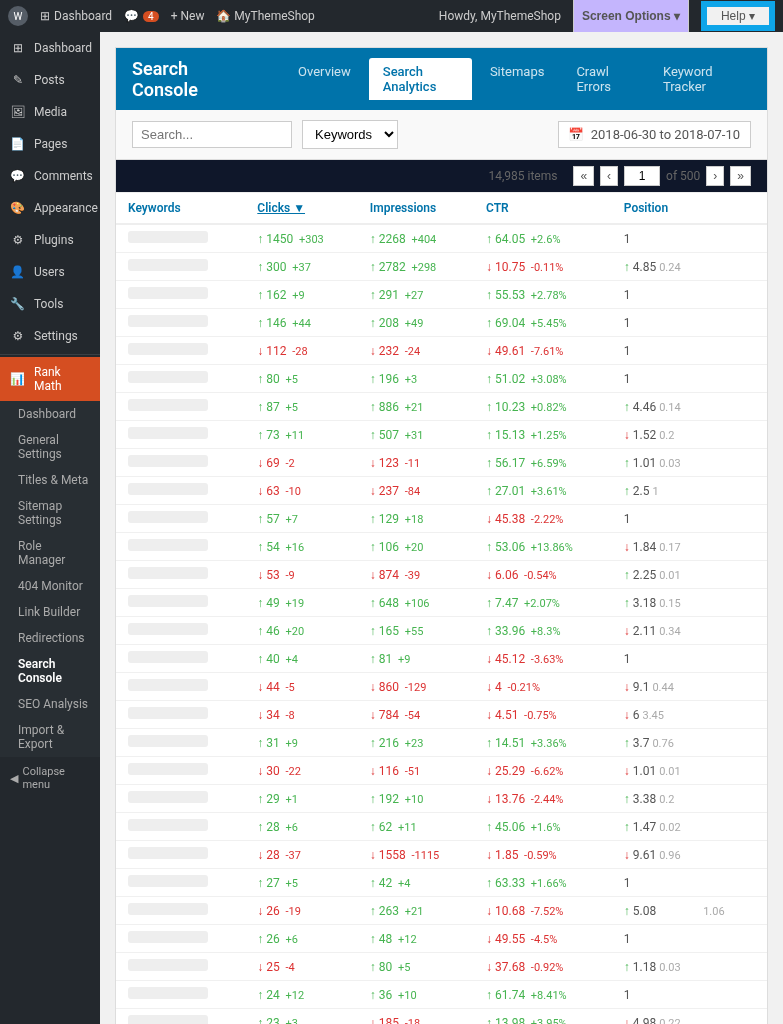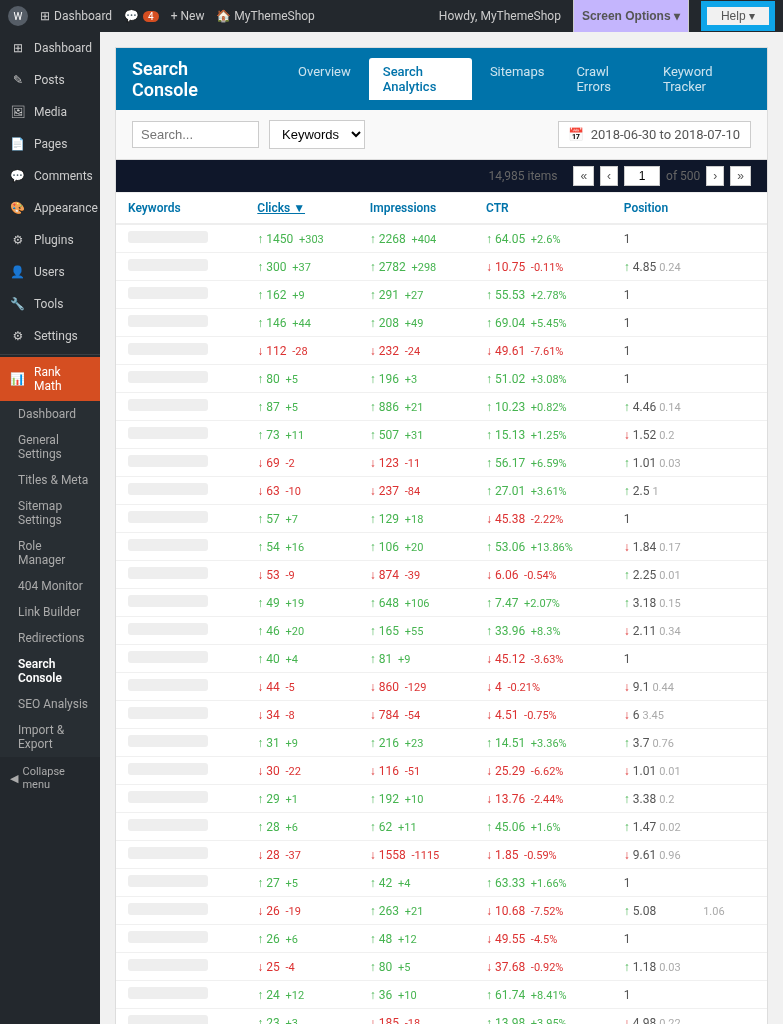--- a/index.html
+++ b/index.html
@@ -34,21 +34,21 @@
     
     .page-header { background: #fff; border: 1px solid #ddd; margin-bottom: 0; }
     .page-title-bar { background: #0073aa; padding: 10px 16px; display: flex; align-items: center; gap: 20px; }
     .page-title-bar h1 { color: #fff; font-size: 18px; font-weight: 600; margin-right: 20px; }
     .nav-tabs { display: flex; gap: 4px; }
     .nav-tab { padding: 6px 14px; color: #fff; font-size: 13px; cursor: pointer; border-radius: 3px 3px 0 0; opacity: 0.8; }
     .nav-tab.active { background: #fff; color: #0073aa; opacity: 1; font-weight: 500; }
 
     
     .filter-bar { padding: 10px 16px; background: #f9f9f9; border-bottom: 1px solid #ddd; display: flex; align-items: center; gap: 10px; }
-    .filter-bar input[type="text"] { border: 1px solid #ccc; padding: 5px 8px; font-size: 13px; width: 127px; }
+    .filter-bar input[type="text"] { border: 1px solid #ccc; padding: 5px 8px; font-size: 13px; width: 160px; }
     .filter-bar select { border: 1px solid #ccc; padding: 5px 8px; font-size: 13px; background: #fff; }
     .filter-right { margin-left: auto; display: flex; align-items: center; gap: 8px; }
     .date-range-picker { border: 1px solid #ccc; padding: 5px 10px; font-size: 13px; background: #fff; display: flex; align-items: center; gap: 6px; color: #555; }
     .date-icon { color: #555; }
 
     
     .pagination-bar { padding: 6px 16px; background: #0f172a; border-bottom: 1px solid #eee; display: flex; align-items: center; justify-content: flex-end; gap: 6px; font-size: 12px; color: #666; }
     .pagination-bar .count { margin-right: 10px; }
     .pag-btn { border: 1px solid #ccc; background: #fff; padding: 2px 6px; cursor: pointer; font-size: 12px; color: #555; }
     .pag-input { border: 1px solid #ccc; padding: 2px 4px; width: 36px; text-align: center; font-size: 12px; }

